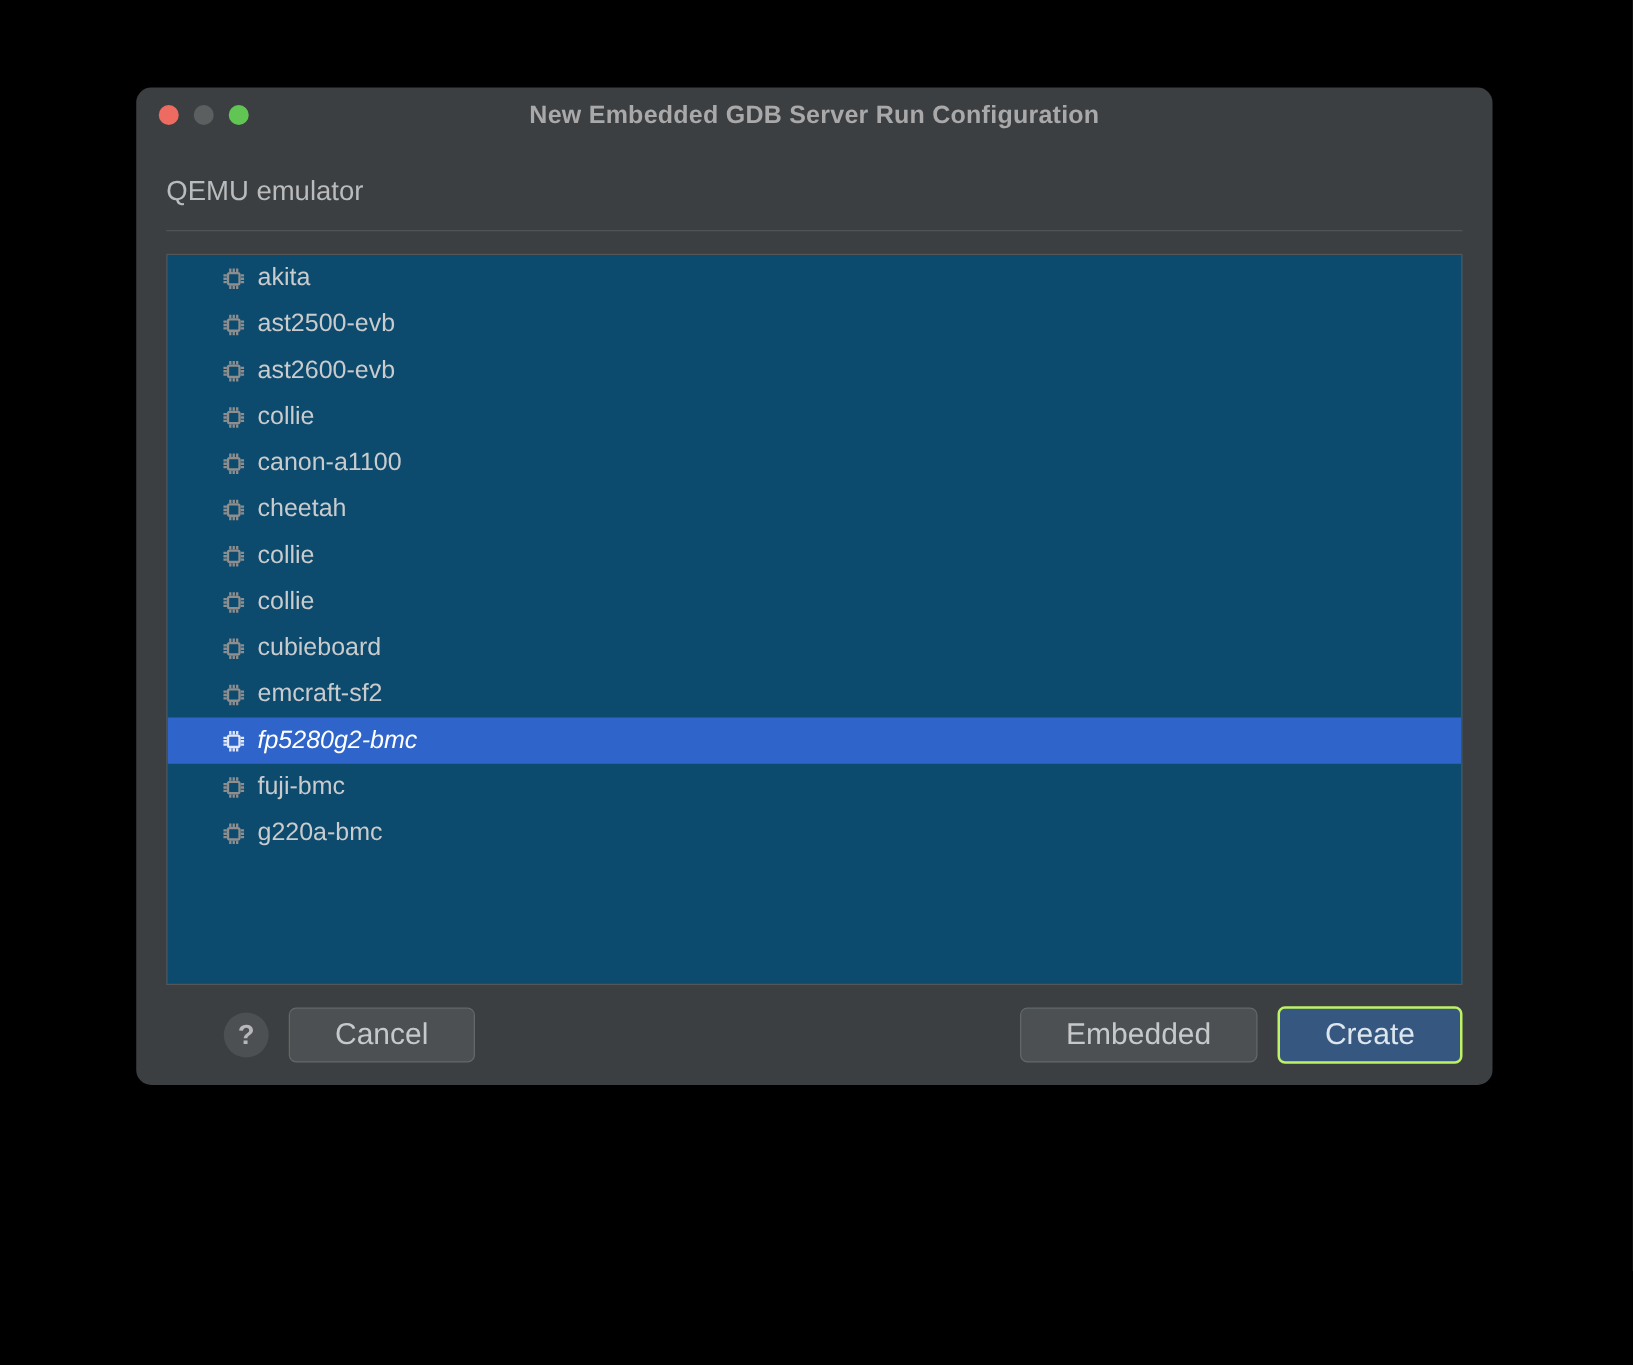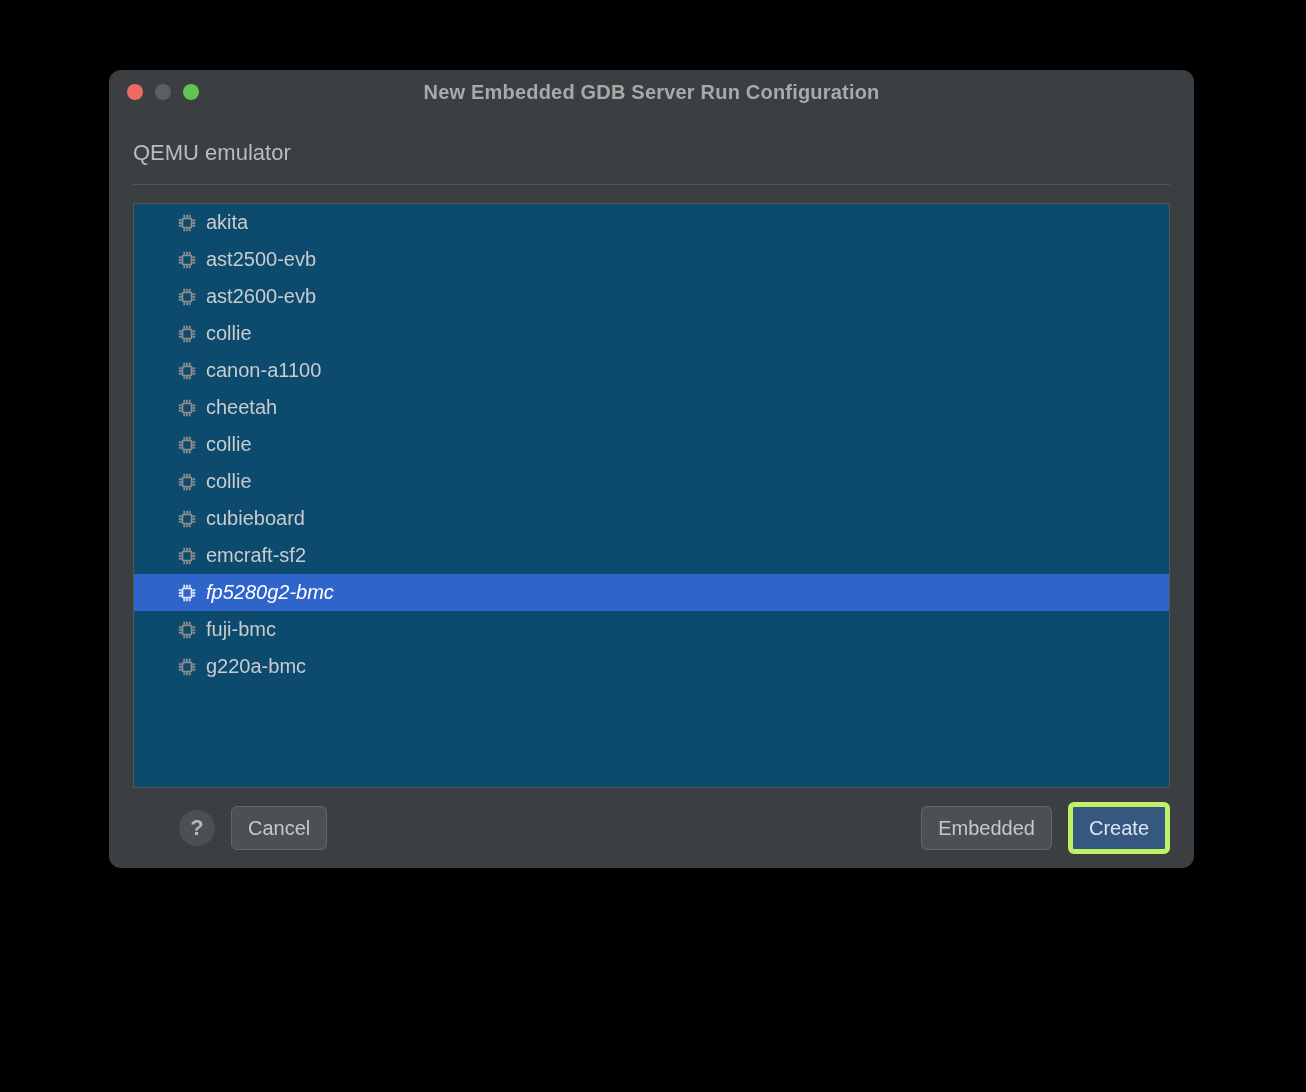--- a/index.html
+++ b/index.html
@@ -136,37 +136,37 @@
     justify-content: center;
     color: #B6B7B8;
     font-size: 22px;
     font-weight: 600;
     margin-left: 46px;
     cursor: pointer;
   }
 
   .btn {
     height: 42px;
-    padding: 0 16px;
+    padding: 0 36px;
     border-radius: 6px;
-    font-size: 20px;
+    font-size: 24px;
     display: inline-flex;
     align-items: center;
     justify-content: center;
     cursor: pointer;
     user-select: none;
   }
   .btn.secondary {
     background: #4C5052;
     border: 1px solid #62686A;
     color: #C6C8C9;
   }
   .btn.primary {
     background: #365880;
-    border: 5px solid #bef264;
+    border: 2px solid #bef264;
     color: #DDE6EE;
   }
 
   .cancel-btn { margin-left: 16px; }
   .spacer { flex: 1 1 auto; }
   .prev-btn { margin-right: 16px; }
 </style>
 </head>
 <body>
 

